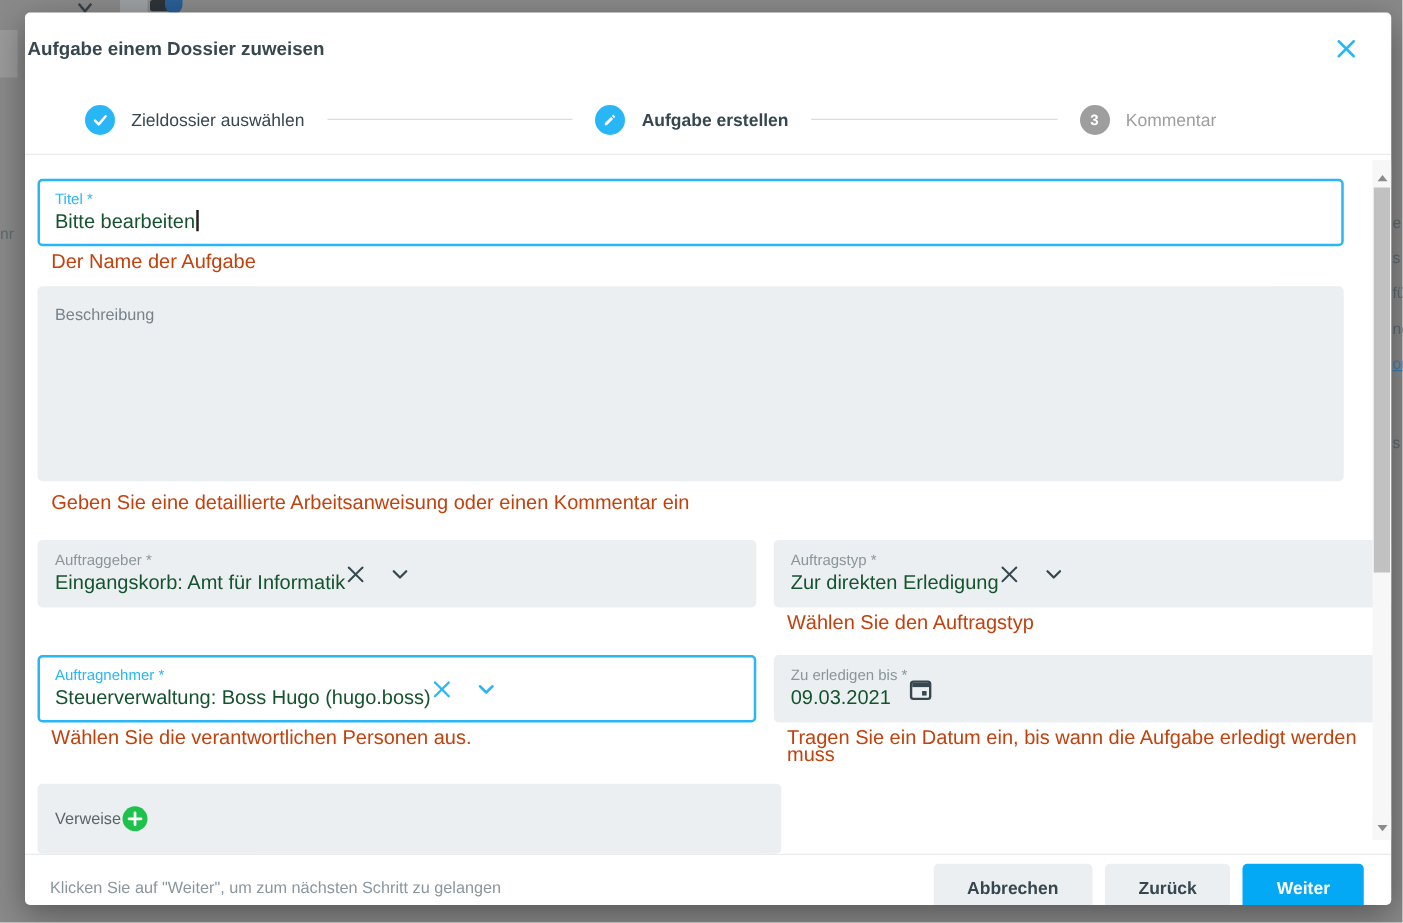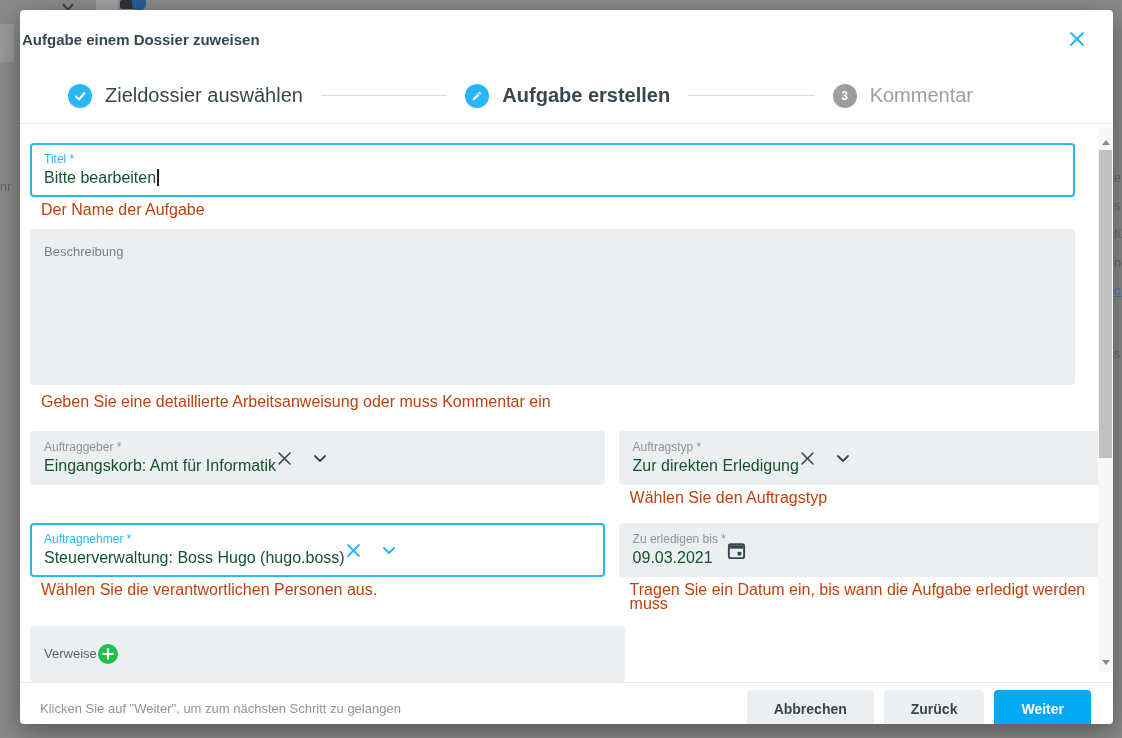--- a/index.html
+++ b/index.html
@@ -30,21 +30,21 @@
     height:56px;flex:0 0 56px;display:flex;align-items:center;
     padding:0 140px 0 48px;border-bottom:1px solid #ebebeb;box-sizing:border-box;
   }
   .step{display:flex;align-items:center;gap:13px;cursor:pointer;}
   .step-circle{
     width:24px;height:24px;border-radius:50%;flex:0 0 24px;
     display:flex;align-items:center;justify-content:center;
   }
   .step-circle.blue{background:#29b6f6;}
   .step-circle.gray{background:#9e9e9e;color:#fff;font-size:12px;font-weight:bold;}
-  .step-label{font-size:20px;color:#37474f;white-space:nowrap;}
+  .step-label{font-size:14px;color:#37474f;white-space:nowrap;}
   .step.active .step-label{font-weight:bold;}
   .step.upcoming .step-label{color:#9e9e9e;}
   .connector{flex:1;height:1px;background:#dcdcdc;margin:0 18px;}
   
   .content{flex:1;position:relative;padding:19px 0 0 10px;box-sizing:border-box;}
   .full{width:1045px;}
   .cols{display:flex;gap:14px;align-items:flex-start;}
   .col-l{width:595px;}
   .col-r{width:512px;}
   .input-box{
@@ -164,21 +164,21 @@
     <div class="input-box focused full">
       <div class="texts">
         <span class="box-label">Titel *</span>
         <span class="box-value"><span>Bitte bearbeiten</span><span class="caret"></span></span>
       </div>
     </div>
     <div class="helper">Der Name der Aufgabe</div>
 
     
     <textarea class="desc" placeholder="Beschreibung" style=""></textarea>
-    <div class="helper">Geben Sie eine detaillierte Arbeitsanweisung oder muss Kommentar ein</div>
+    <div class="helper">Geben Sie eine detaillierte Arbeitsanweisung oder einen Kommentar ein</div>
 
     
     <div class="cols row2">
       <div class="col-l">
         <div class="input-box">
           <div class="texts">
             <span class="box-label">Auftraggeber *</span>
             <span class="box-value">Eingangskorb: Amt für Informatik</span>
           </div>
           <div class="box-icons">

